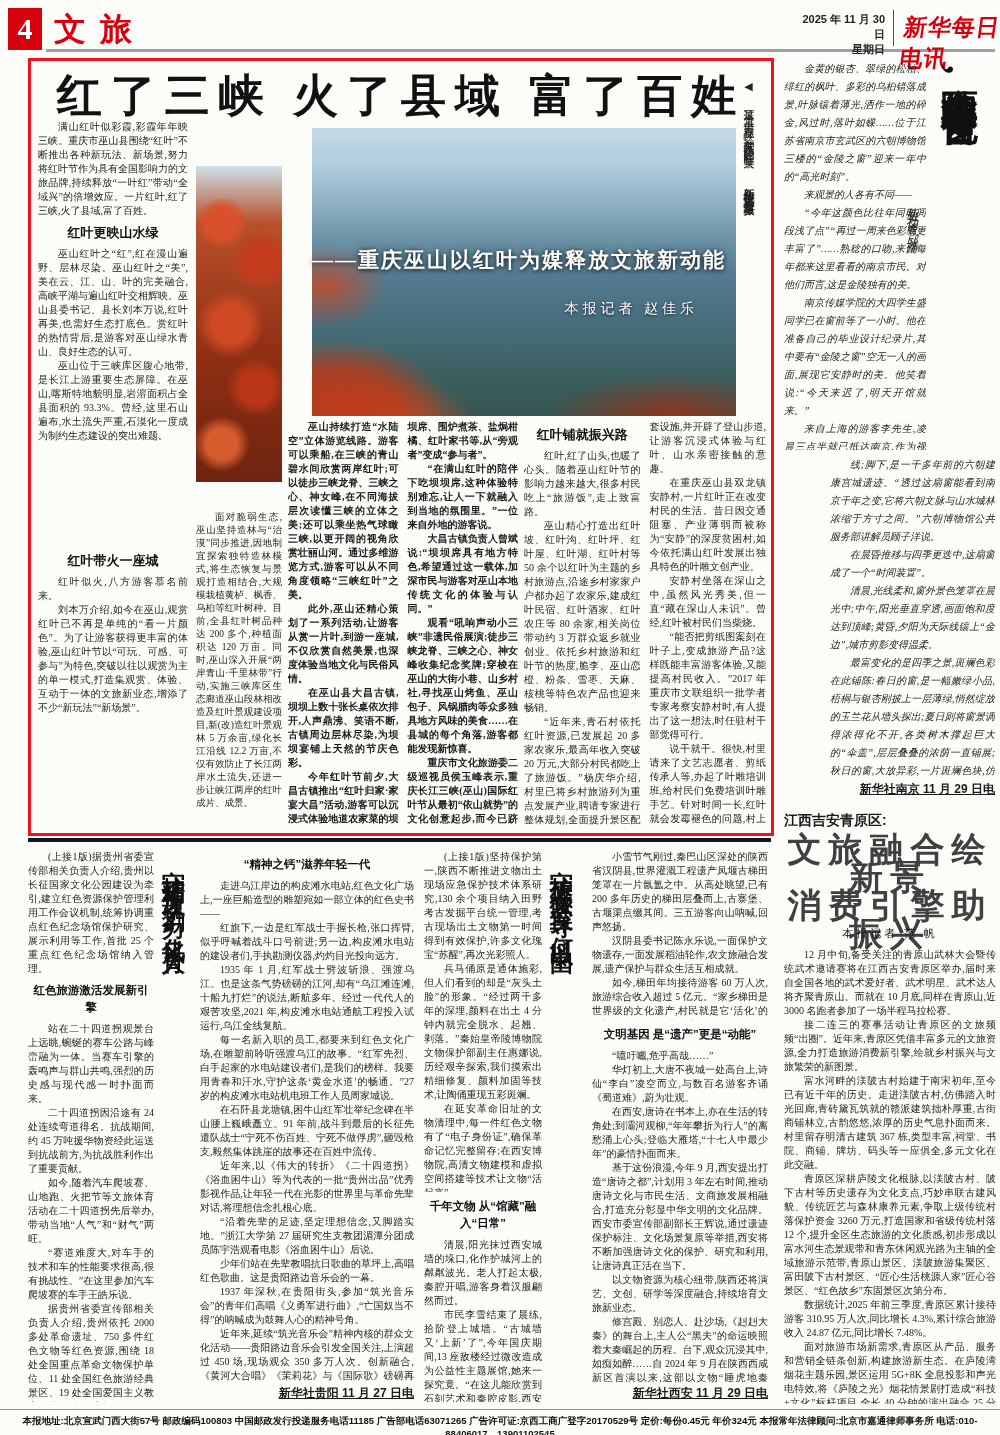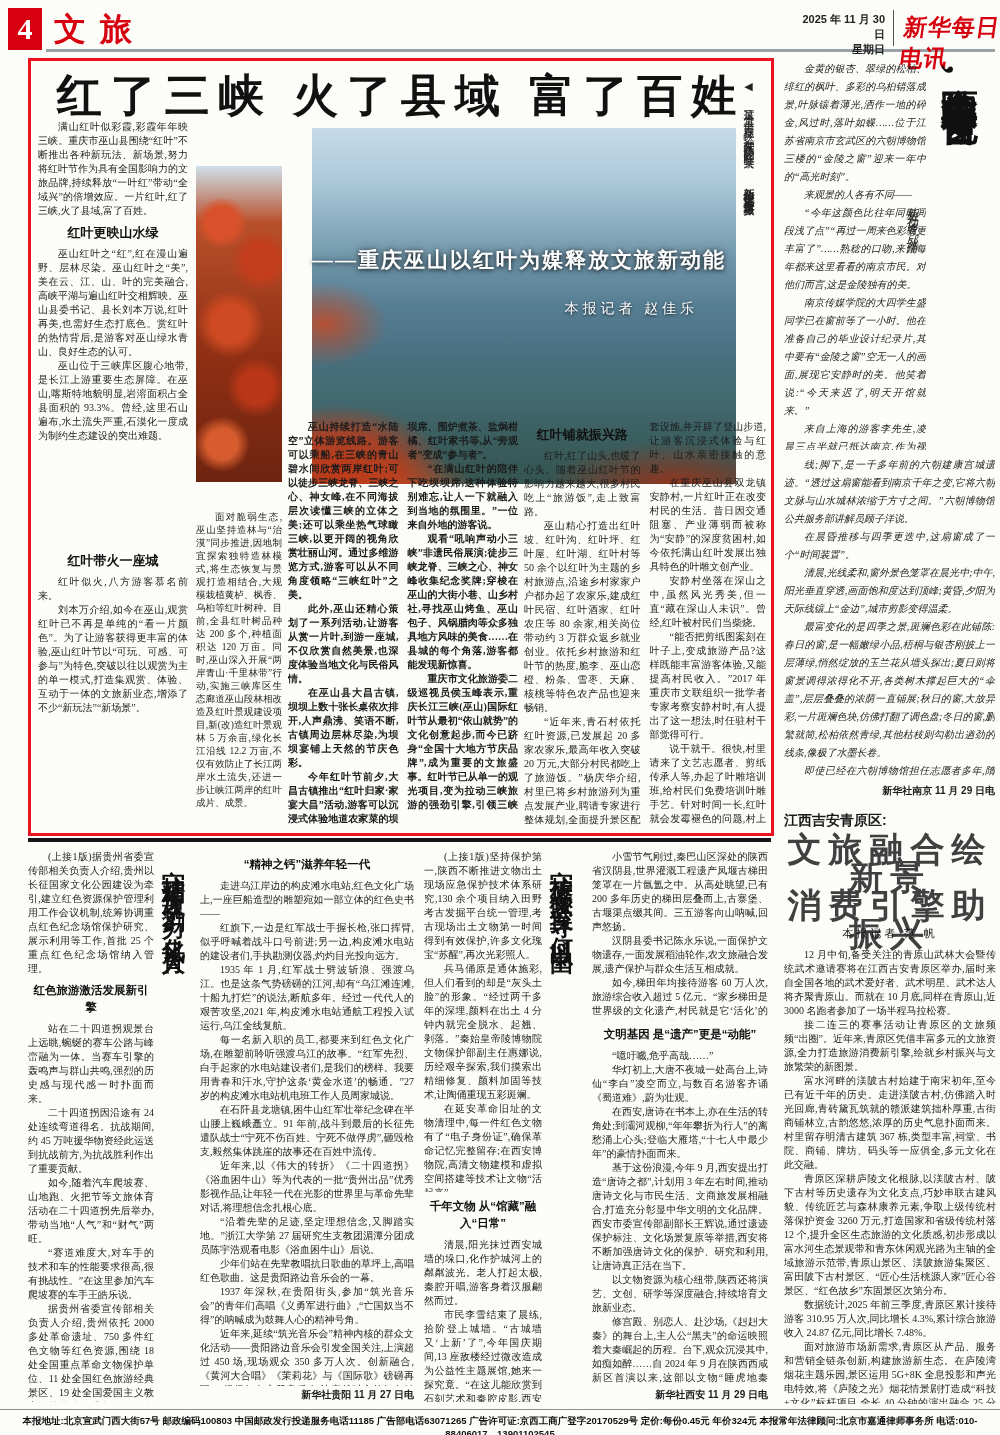--- a/index.html
+++ b/index.html
@@ -15,21 +15,21 @@
   .header-rule{left:46px;top:49px;width:949px;height:3px;background:#9aa2a8;}
   .date-block{left:800px;top:12px;width:85px;text-align:right;font-family:"Liberation Sans",sans-serif;
               font-size:11px;font-weight:bold;line-height:15px;color:#222;}
   .masthead-sep{left:893px;top:10px;width:1px;height:36px;background:#555;}
   .masthead{left:902px;top:12px;font-size:23px;font-weight:bold;color:#d7000f;
             transform:skewX(-8deg);letter-spacing:1px;font-family:"Liberation Serif",serif;}
   
   .lead-box{left:28px;top:58px;width:740px;height:772px;border:3px solid #ee1220;background:#fcfcf9;}
   .lead-headline{left:40px;top:66px;width:722px;text-align:center;font-size:45px;font-weight:bold;
                  letter-spacing:9px;color:#111;}
-  .main-photo{left:312px;top:128px;width:424px;height:356px;
+  .main-photo{left:312px;top:128px;width:424px;height:288px;
     background:
       radial-gradient(ellipse 150px 90px at 6% 96%, rgba(199,57,22,.95) 0%, rgba(199,57,22,.75) 40%, rgba(199,57,22,0) 72%),
       radial-gradient(ellipse 120px 70px at 20% 104%, rgba(214,84,36,.9) 0%, rgba(214,84,36,0) 70%),
       radial-gradient(ellipse 180px 60px at 85% 100%, rgba(160,48,22,.85) 0%, rgba(160,48,22,0) 70%),
       radial-gradient(ellipse 90px 60px at 3% 55%, rgba(205,70,30,.8) 0%, rgba(205,70,30,0) 70%),
       linear-gradient(180deg,#c6dbe9 0%,#aecadb 14%,#8fb0c3 26%,#6d93a7 38%,#567e93 50%,#4b7183 62%,#446a72 74%,#3c5f60 86%,#35544f 100%);}
   .photo-sub{position:absolute;right:10px;top:118px;color:#fff;font-weight:bold;font-size:21px;
              letter-spacing:2px;text-shadow:0 1px 4px rgba(0,0,0,.75),0 0 10px rgba(0,0,0,.4);}
   .photo-byline{position:absolute;right:38px;top:172px;color:#fff;font-size:14px;letter-spacing:4px;
                 text-shadow:0 1px 3px rgba(0,0,0,.8);text-align:center;}
@@ -55,23 +55,23 @@
            font-size:13px;line-height:17px;margin:6px 0;text-indent:0;color:#111;}
   .subhead.small{font-size:11.5px;}
   
   .nj-body1{left:784px;top:60px;width:142px;height:390px;overflow:hidden;}
   .nj-body1 .para,.nj-body2 .para{font-style:italic;font-size:10px;line-height:18px;}
   .nj-byline{left:904px;top:198px;height:210px;writing-mode:vertical-rl;font-size:11.5px;
              letter-spacing:4px;font-style:italic;color:#222;}
   .nj-title{left:934px;top:60px;height:400px;writing-mode:vertical-rl;font-size:37px;font-weight:bold;
             letter-spacing:1px;color:#111;}
   .nj-body2{left:784px;top:456px;width:211px;height:342px;display:flex;flex-direction:column;}
-  .nj-list{flex:1;overflow:hidden;}
+  .nj-list{flex:1;overflow:hidden;margin-left:46px;}
   .dateline{margin:2px 0 0;text-align:right;font-family:"Liberation Sans",sans-serif;
-            font-weight:bold;font-size:10px;text-indent:0;}
+            font-weight:bold;font-size:12px;text-indent:0;text-decoration:underline;}
   
   .big-divider{left:28px;top:838px;width:743px;height:4px;background:#15151a;}
   
   .vtitle{writing-mode:vertical-rl;font-size:23px;font-weight:bold;letter-spacing:5px;color:#111;
           font-family:"Liberation Serif",serif;}
   .vt1{left:158px;top:852px;height:548px;}
   .vt2{left:546px;top:852px;height:548px;}
   .colG1{left:28px;top:850px;width:126px;height:552px;overflow:hidden;}
   .colG2{left:200px;top:850px;width:214px;height:552px;display:flex;flex-direction:column;}
   .colS1{left:424px;top:850px;width:118px;height:552px;overflow:hidden;}
@@ -136,20 +136,21 @@
       <p class="para">这些努力不仅让当地生态环境持续向好,也让巫山成长为亚洲规模最大的红叶观赏胜地。巫山已连续成功举办 18 届国际红叶节,“巫山红叶”正成为建设美丽中国的一张亮丽名片。</p>
     </div>
 </div>
 <div class="abs colB1">
   <div>
       <p class="para">巫山持续打造“水陆空”立体游览线路。游客可以乘船,在三峡的青山碧水间欣赏两岸红叶;可以徒步三峡龙脊、三峡之心、神女峰,在不同海拔层次读懂三峡的立体之美;还可以乘坐热气球瞰三峡,以更开阔的视角欣赏壮丽山河。通过多维游览方式,游客可以从不同角度领略“三峡红叶”之美。</p>
       <p class="para">此外,巫山还精心策划了一系列活动,让游客从赏一片叶,到游一座城,不仅欣赏自然美景,也深度体验当地文化与民俗风情。</p>
       <p class="para">在巫山县大昌古镇,坝坝上数十张长桌依次排开,人声鼎沸、笑语不断,古镇周边层林尽染,为坝坝宴铺上天然的节庆色彩。</p>
       <p class="para">今年红叶节前夕,大昌古镇推出“红叶归家·家宴大昌”活动,游客可以沉浸式体验地道农家菜的坝坝席、围炉煮茶、盐焗柑橘、红叶家书等,从“旁观者”变成“参与者”。</p>
       <p class="para">“在满山红叶的陪伴下吃坝坝席,这种体验特别难忘,让人一下就融入到当地的氛围里。”一位来自外地的游客说。</p>
+      <p class="para">大昌古镇负责人曾斌说:“坝坝席具有地方特色,希望通过这一载体,加深市民与游客对巫山本地传统文化的体验与认同。”</p>
       <p class="para">观看“吼响声动小三峡”非遗民俗展演;徒步三峡龙脊、三峡之心、神女峰收集纪念奖牌;穿梭在巫山的大街小巷、山乡村社,寻找巫山烤鱼、巫山包子、风锅腊肉等众多独具地方风味的美食……在县城的每个角落,游客都能发现新惊喜。</p>
       <p class="para">重庆市文化旅游委二级巡视员侯玉峰表示,重庆长江三峡(巫山)国际红叶节从最初“依山就势”的文化创意起步,而今已跻身“全国十大地方节庆品牌”,成为重要的文旅盛事。红叶节已从单一的观光项目,变为拉动三峡旅游的强劲引擎,引领三峡旅游的“秋冬淡季”转变为“炙手可热的旺季”。</p>
     </div>
 </div>
 <div class="abs colB2">
   <p class="subhead">红叶铺就振兴路</p>
   <div>
       <p class="para">红叶,红了山头,也暖了心头。随着巫山红叶节的影响力越来越大,很多村民吃上“旅游饭”,走上致富路。</p>
       <p class="para">巫山精心打造出红叶坡、红叶沟、红叶坪、红叶屋、红叶湖、红叶村等 50 余个以红叶为主题的乡村旅游点,沿途乡村家家户户都办起了农家乐,建成红叶民宿、红叶酒家、红叶农庄等 80 余家,相关岗位带动约 3 万群众返乡就业创业。依托乡村旅游和红叶节的热度,脆李、巫山恋橙、粉条、雪枣、天麻、核桃等特色农产品也迎来畅销。</p>
       <p class="para">“近年来,青石村依托红叶资源,已发展起 20 多家农家乐,最高年收入突破 20 万元,大部分村民都吃上了旅游饭。”杨庆华介绍,村里已将乡村旅游列为重点发展产业,聘请专家进行整体规划,全面提升景区配套设施,并开辟了登山步道,让游客沉浸式体验与红叶、山水亲密接触的意趣。</p>

